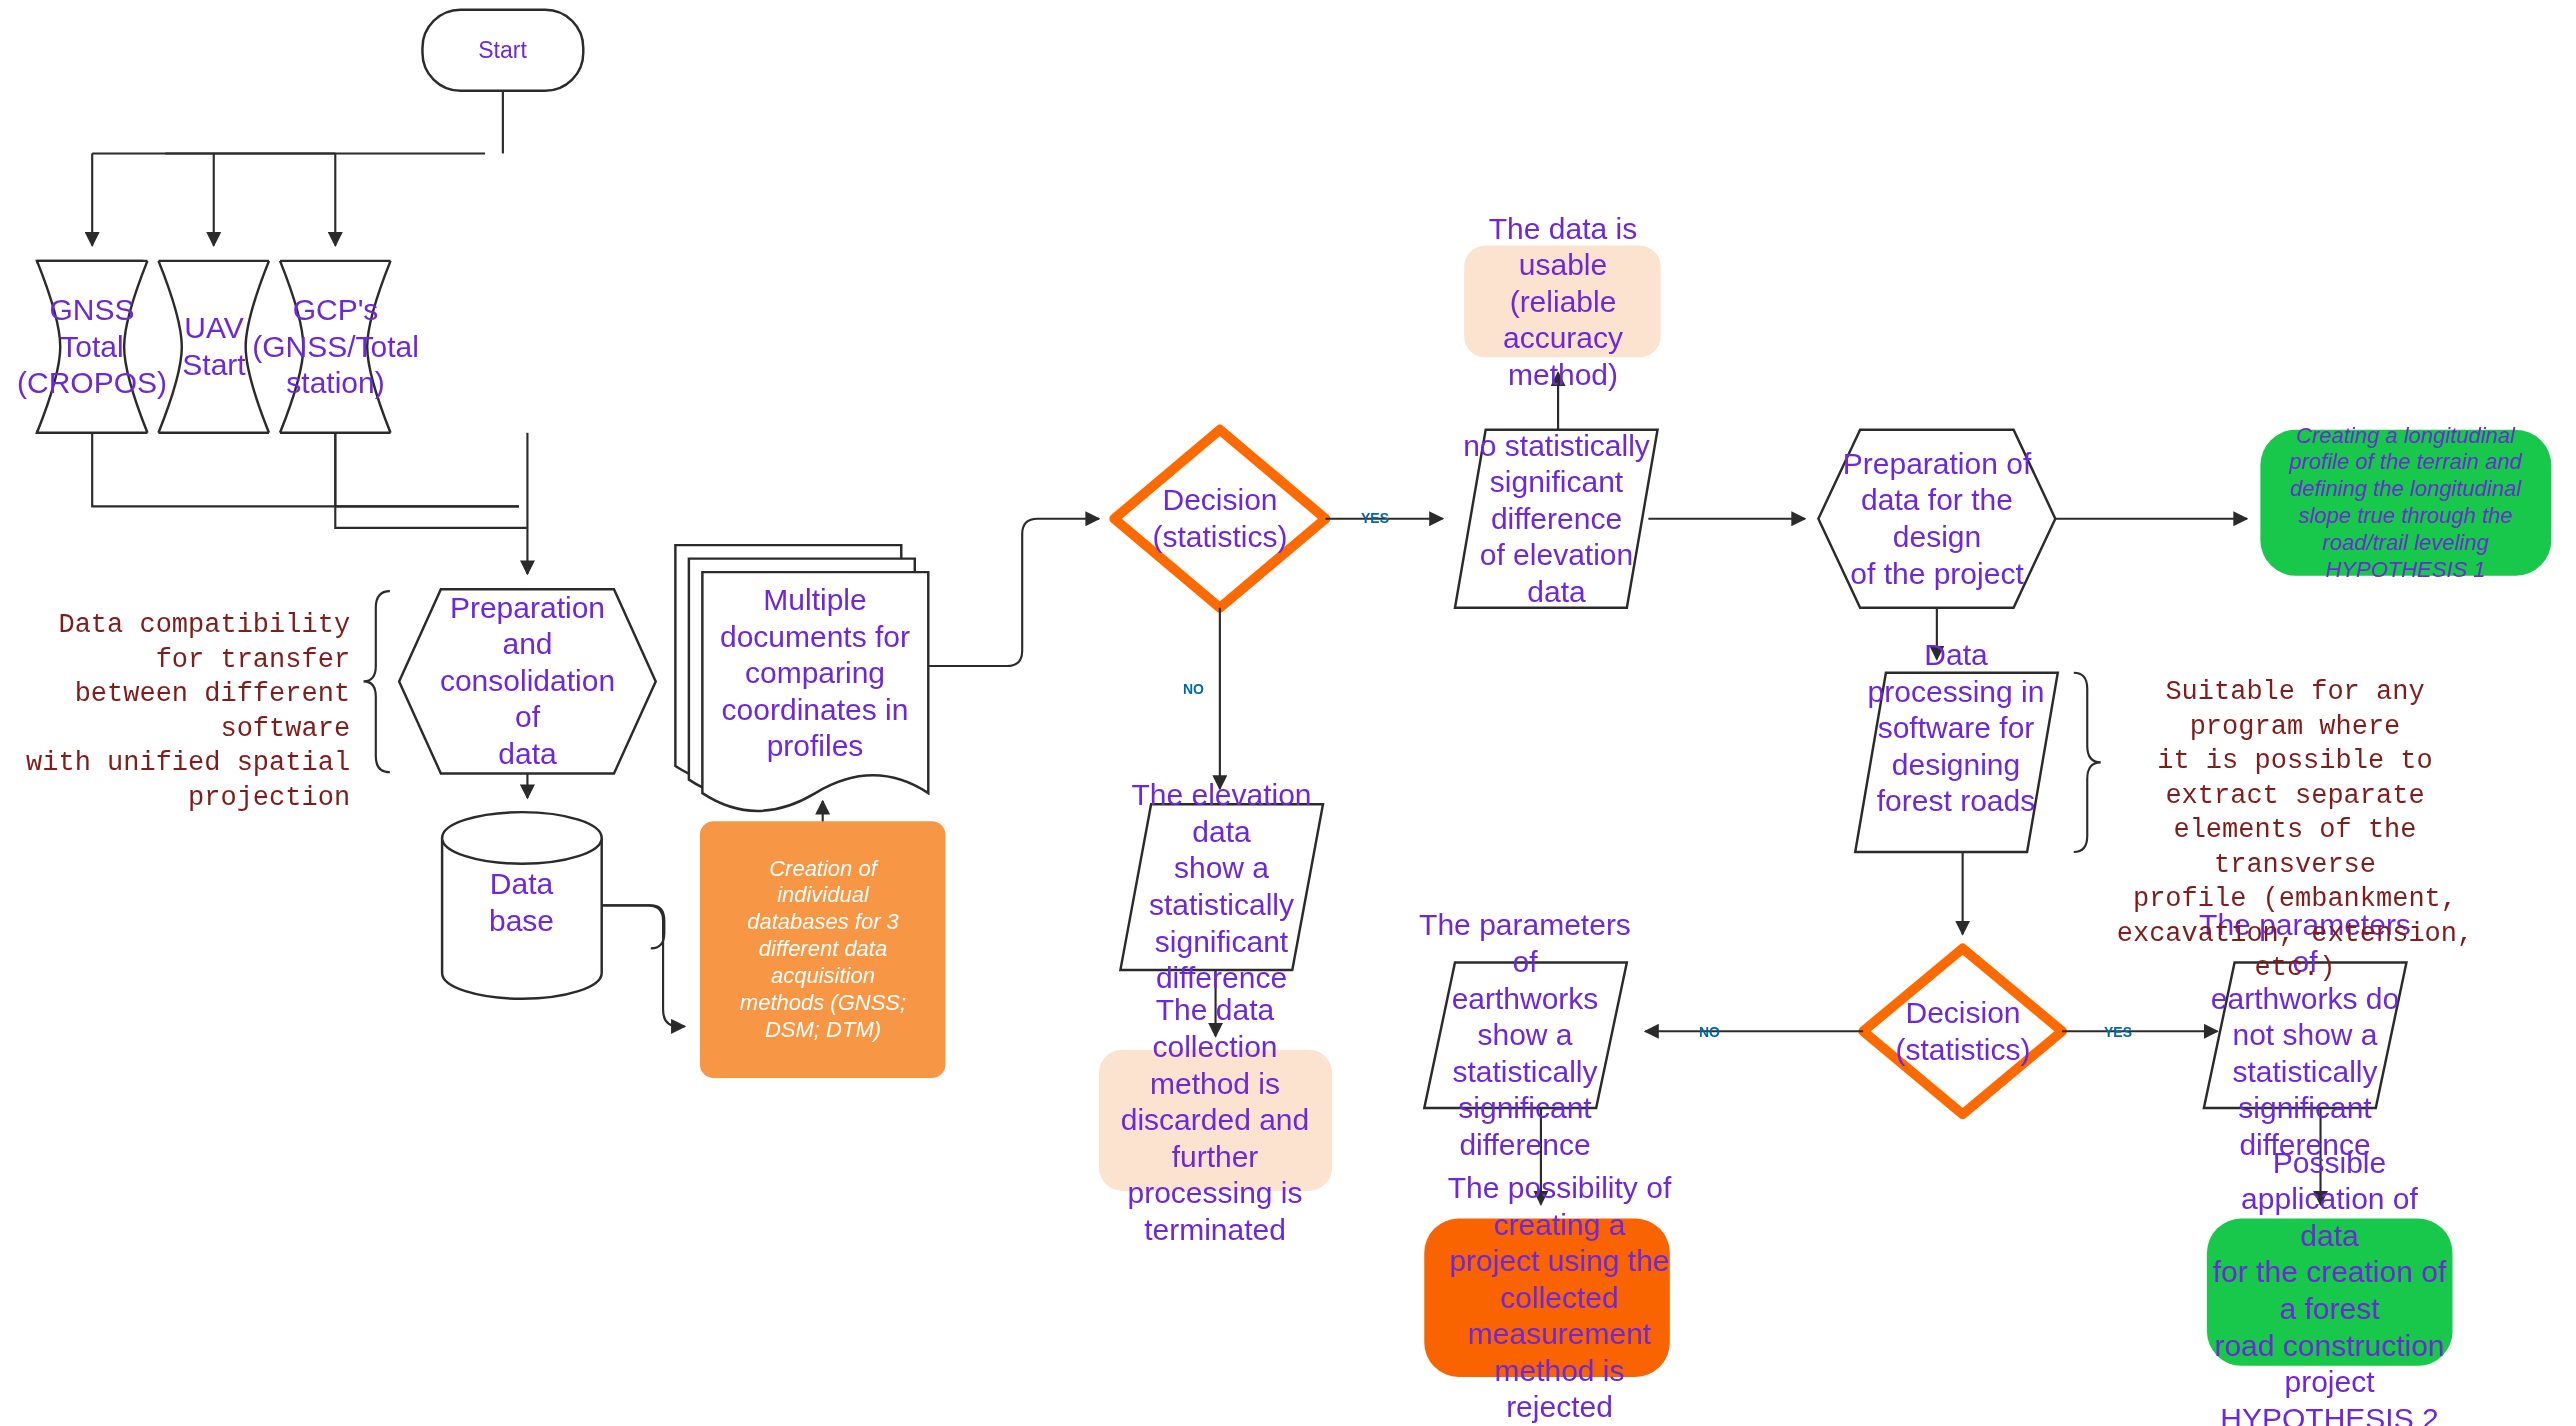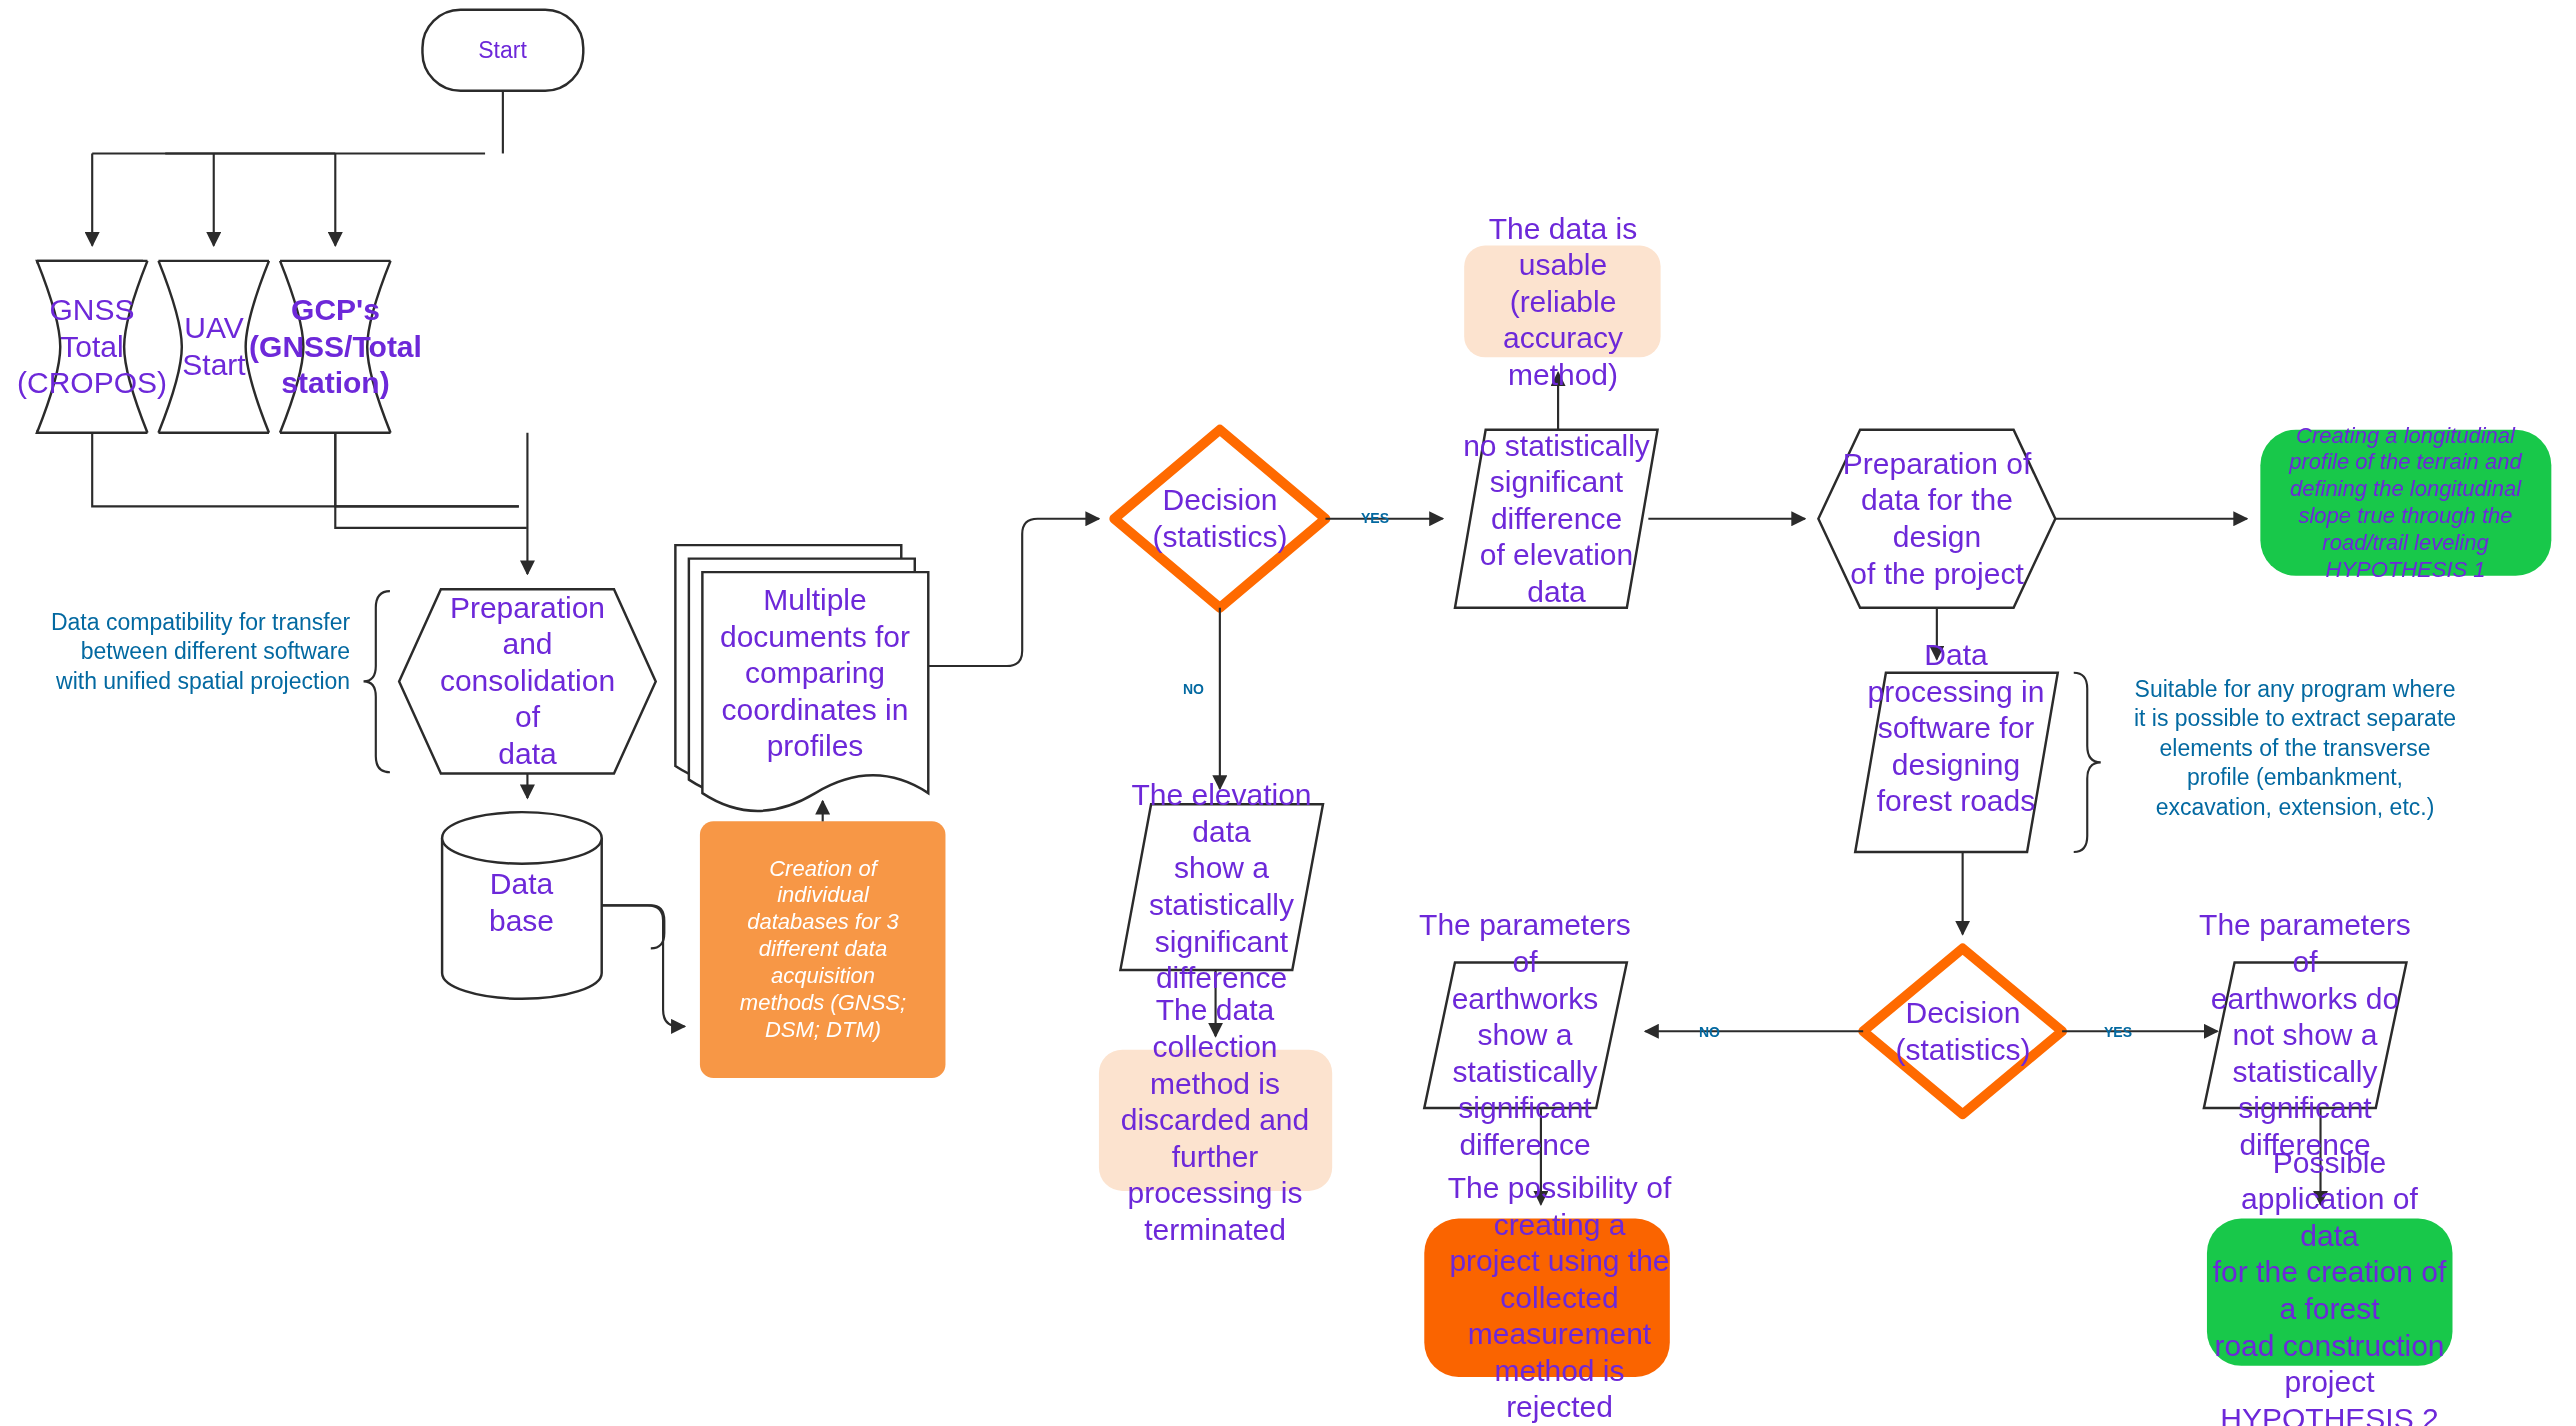--- a/index.html
+++ b/index.html
@@ -23,22 +23,22 @@
   .white{color:#ffffff;}
   .edge-label{
     position:absolute;
     font-family:"Liberation Sans", sans-serif;
     font-size:14px;font-weight:bold;color:#0369a1;
     display:flex;align-items:center;justify-content:center;
     white-space:nowrap;
   }
   .annot{
     position:absolute;
-    font-family:Liberation Sans, sans-serif;
-    font-size:23px;color:#0369a1;
+    font-family:Liberation Mono, monospace;
+    font-size:27px;color:#7f1d1d;
     line-height:1.28;
     white-space:pre-line;
   }
   .annot.right{text-align:right;}
   .annot.ctr{text-align:center;}
 </style>
 </head>
 <body>
 
 <div id="stage">
@@ -160,21 +160,21 @@
     </g>
   </svg>
 
   <div class="node-text t38" style="left:422px;top:9.8px;width:161px;height:81px;">Start</div>
 
   <div class="node-text t37" style="left:60px;top:261px;width:64px;height:172px;">GNSS Total
 (CROPOS)</div>
 
   <div class="node-text t37" style="left:182px;top:261px;width:64px;height:172px;">UAV Start</div>
 
-  <div class="node-text t37" style="left:300px;top:261px;width:71px;height:172px;font-weight:bold;">GCP's
+  <div class="node-text t37" style="left:300px;top:261px;width:71px;height:172px;">GCP's
 (GNSS/Total
 station)</div>
 
   <div class="node-text t37" style="left:430px;top:589px;width:195px;height:184px;">Preparation and
 consolidation of
 data</div>
 
   <div class="node-text t37" style="left:454px;top:866px;width:135px;height:74px;">Data base</div>
 
   <div class="node-text t36 italic white" style="left:704px;top:821px;width:238px;height:257px;"><span>Creation of

